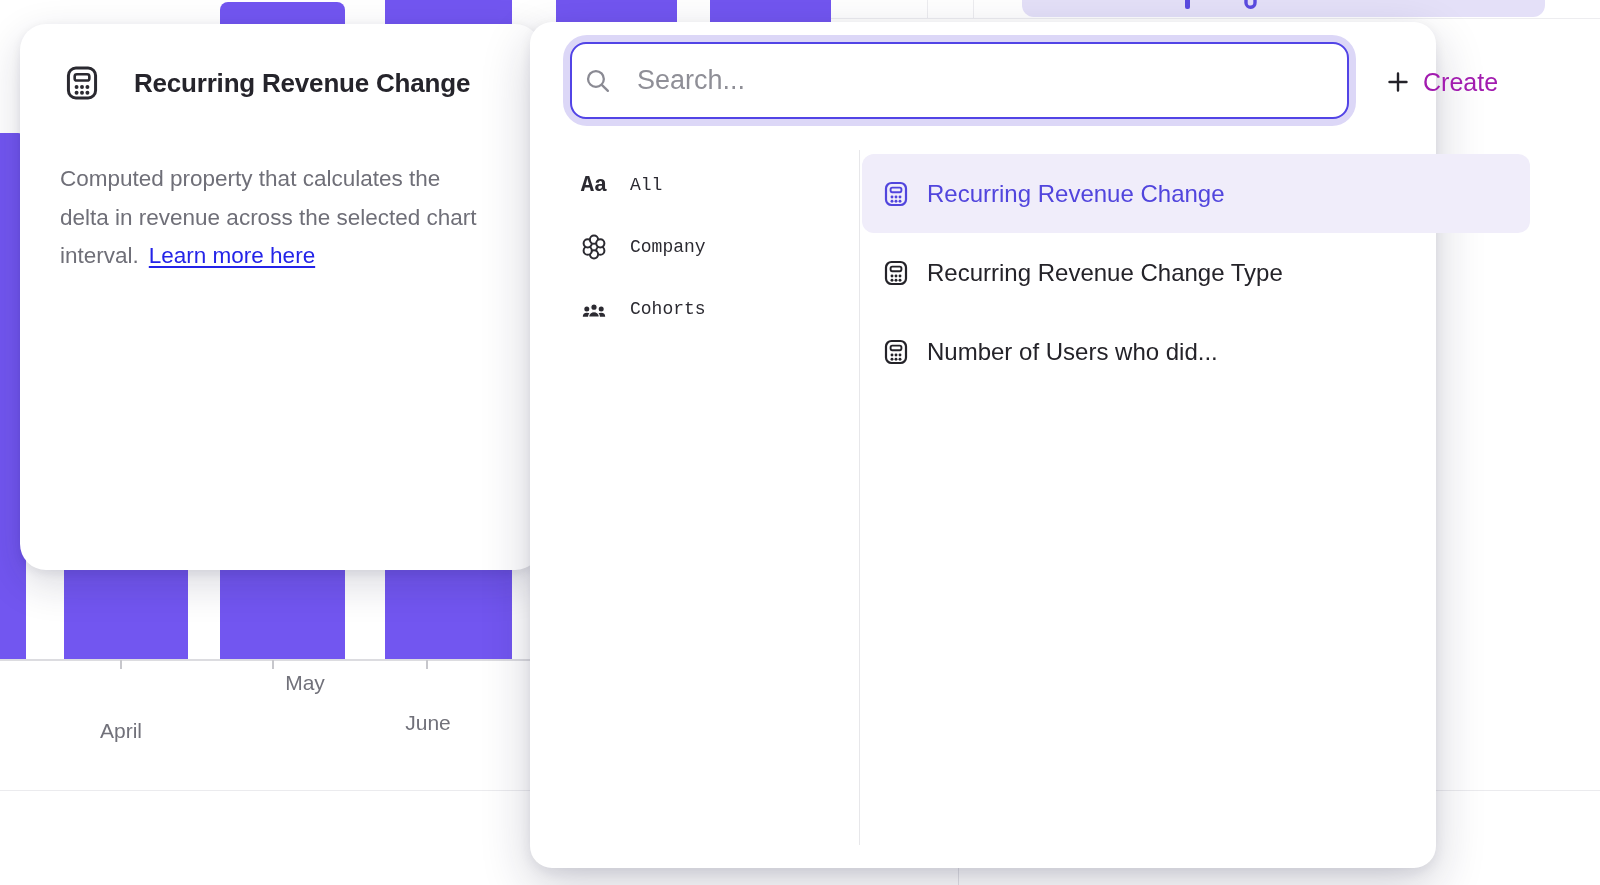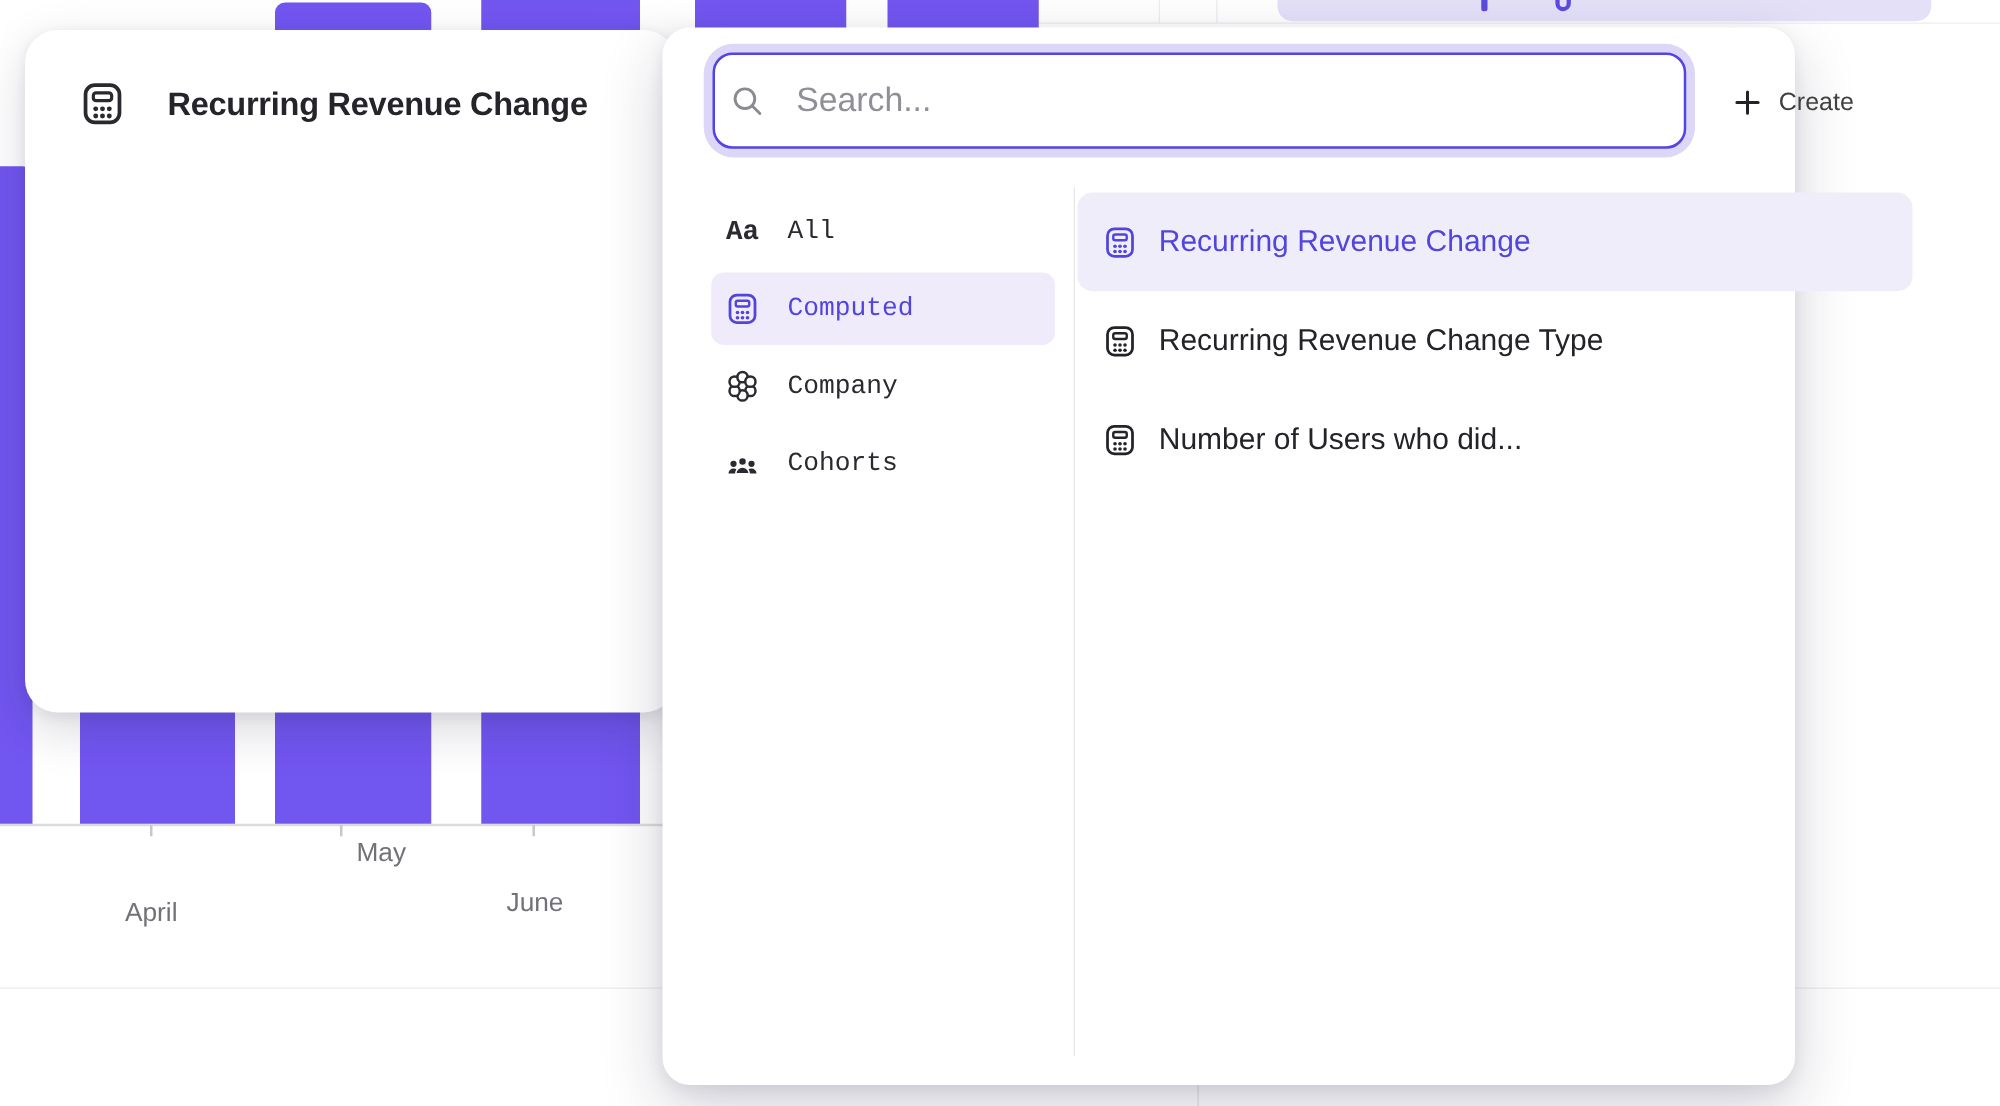--- a/index.html
+++ b/index.html
@@ -40,27 +40,27 @@
   .search-halo{position:absolute;left:33px;top:13px;width:793px;height:91px;background:#DCD7F7;border-radius:24px;}
   .search-box{position:absolute;left:7px;top:7px;right:7px;bottom:7px;background:#fff;border:2px solid #5244E6;
               border-radius:16px;display:flex;align-items:center;padding:0 20px 0 12px;gap:24px;box-sizing:border-box;}
   .search-box .icon{width:27px;height:27px;color:#8a8a93;flex:none;}
   .search-input{border:none;outline:none;flex:1;font-size:27px;color:#35343c;background:transparent;
                 font-family:"Liberation Sans",sans-serif;}
   .search-input::placeholder{color:#8f8f97;}
   .create-btn{position:absolute;left:856px;top:36px;height:48px;display:flex;align-items:center;gap:13px;
               cursor:pointer;background:none;border:none;padding:0;font-family:"Liberation Sans",sans-serif;}
   .create-btn .icon{width:24px;height:24px;color:#232229;}
-  .create-label{font-size:20px;color:#404040;font-weight:500;}
+  .create-label{font-size:25px;color:#a21caf;font-weight:500;}
 
   .filter-col{position:absolute;left:39px;top:134px;width:275px;display:flex;flex-direction:column;gap:4px;font-family:Liberation Mono, monospace;}
   .filter-item{height:58px;display:flex;align-items:center;padding-left:11px;gap:22px;border-radius:10px;cursor:pointer;}
   .filter-item .icon{width:28px;height:28px;color:#2b2a31;flex:none;}
   .filter-item .aa{font-size:22px;font-weight:600;color:#2b2a31;width:28px;text-align:center;}
-  .filter-label{font-size:21px;font-weight:500;color:#2b2a31;}
+  .filter-label{font-size:18px;font-weight:500;color:#2b2a31;}
   .filter-item.selected{background:#EFEBFA;}
   .filter-item.selected .icon,.filter-item.selected .filter-label{color:#5145DD;}
 
   .col-divider{position:absolute;left:329px;top:128px;width:1px;height:695px;background:#e7e7ea;}
 
   .results-col{position:absolute;left:332px;top:132px;width:668px;display:flex;flex-direction:column;}
   .result-item{height:79px;display:flex;align-items:center;padding-left:20px;gap:17px;border-radius:12px;
                cursor:pointer;box-sizing:border-box;}
   .result-item .icon{width:28px;height:28px;color:#242329;flex:none;}
   .result-label{font-size:24px;font-weight:500;color:#242329;}
@@ -141,20 +141,27 @@
     </svg>
   </div>
 
   <div class="tooltip-card">
     <div class="card-head">
       <svg class="icon">
           <use href="#icon-calc"></use>
         </svg>
       <div class="card-title">Recurring Revenue Change</div>
     </div>
+    <div class="card-desc">
+      <div>Computed property that calculates the</div>
+      <div>delta in revenue across the selected chart</div>
+      <div>
+        <span>interval.</span><a class="learn-link">Learn more here</a>
+      </div>
+    </div>
   </div>
 
   <div class="panel">
 
     <div class="search-halo">
       <div class="search-box">
         <svg class="icon">
             <use href="#icon-search"></use>
           </svg>
         <input class="search-input" type="text" placeholder="Search..." style="">
@@ -166,26 +173,20 @@
           <use href="#icon-plus"></use>
         </svg>
       <span class="create-label">Create</span>
     </button>
 
     <div class="filter-col">
       <div class="filter-item">
         <span class="aa">Aa</span>
         <span class="filter-label">All</span>
       </div>
-      <div class="filter-item selected">
-        <svg class="icon">
-            <use href="#icon-calc"></use>
-          </svg>
-        <span class="filter-label">Computed</span>
-      </div>
       <div class="filter-item">
         <svg class="icon">
             <use href="#icon-company"></use>
           </svg>
         <span class="filter-label">Company</span>
       </div>
       <div class="filter-item">
         <svg class="icon">
             <use href="#icon-cohorts"></use>
           </svg>

